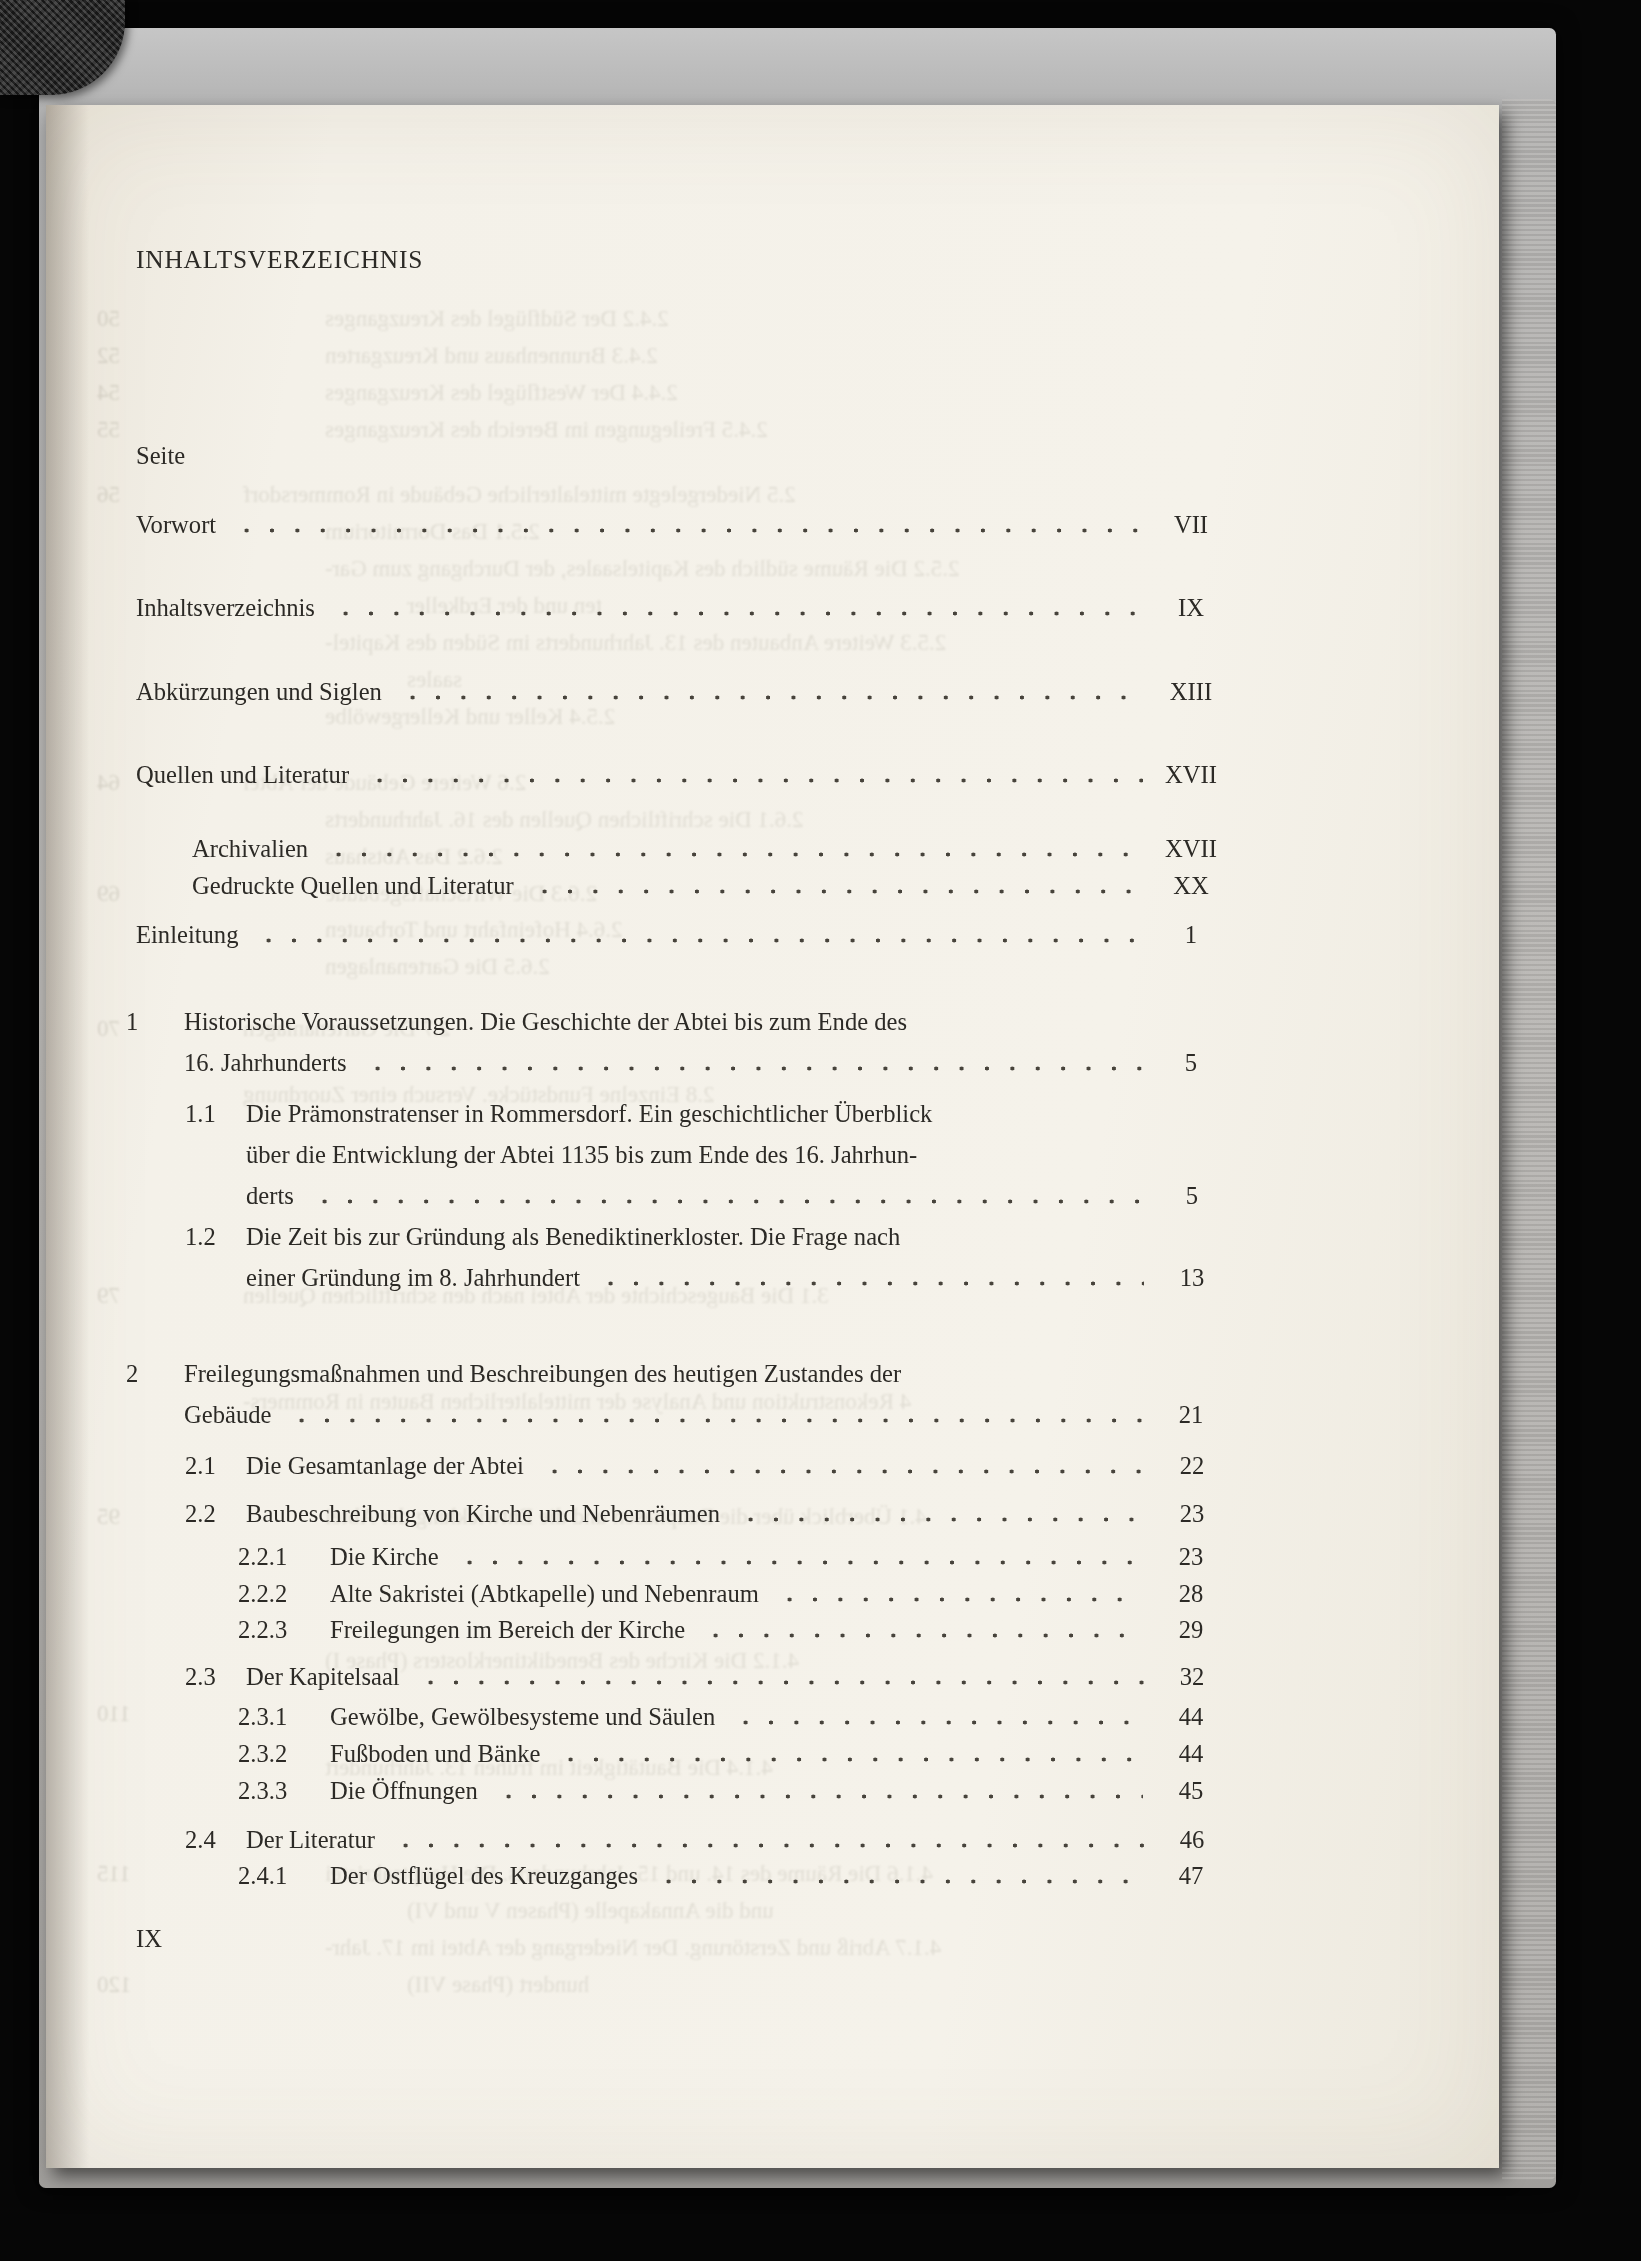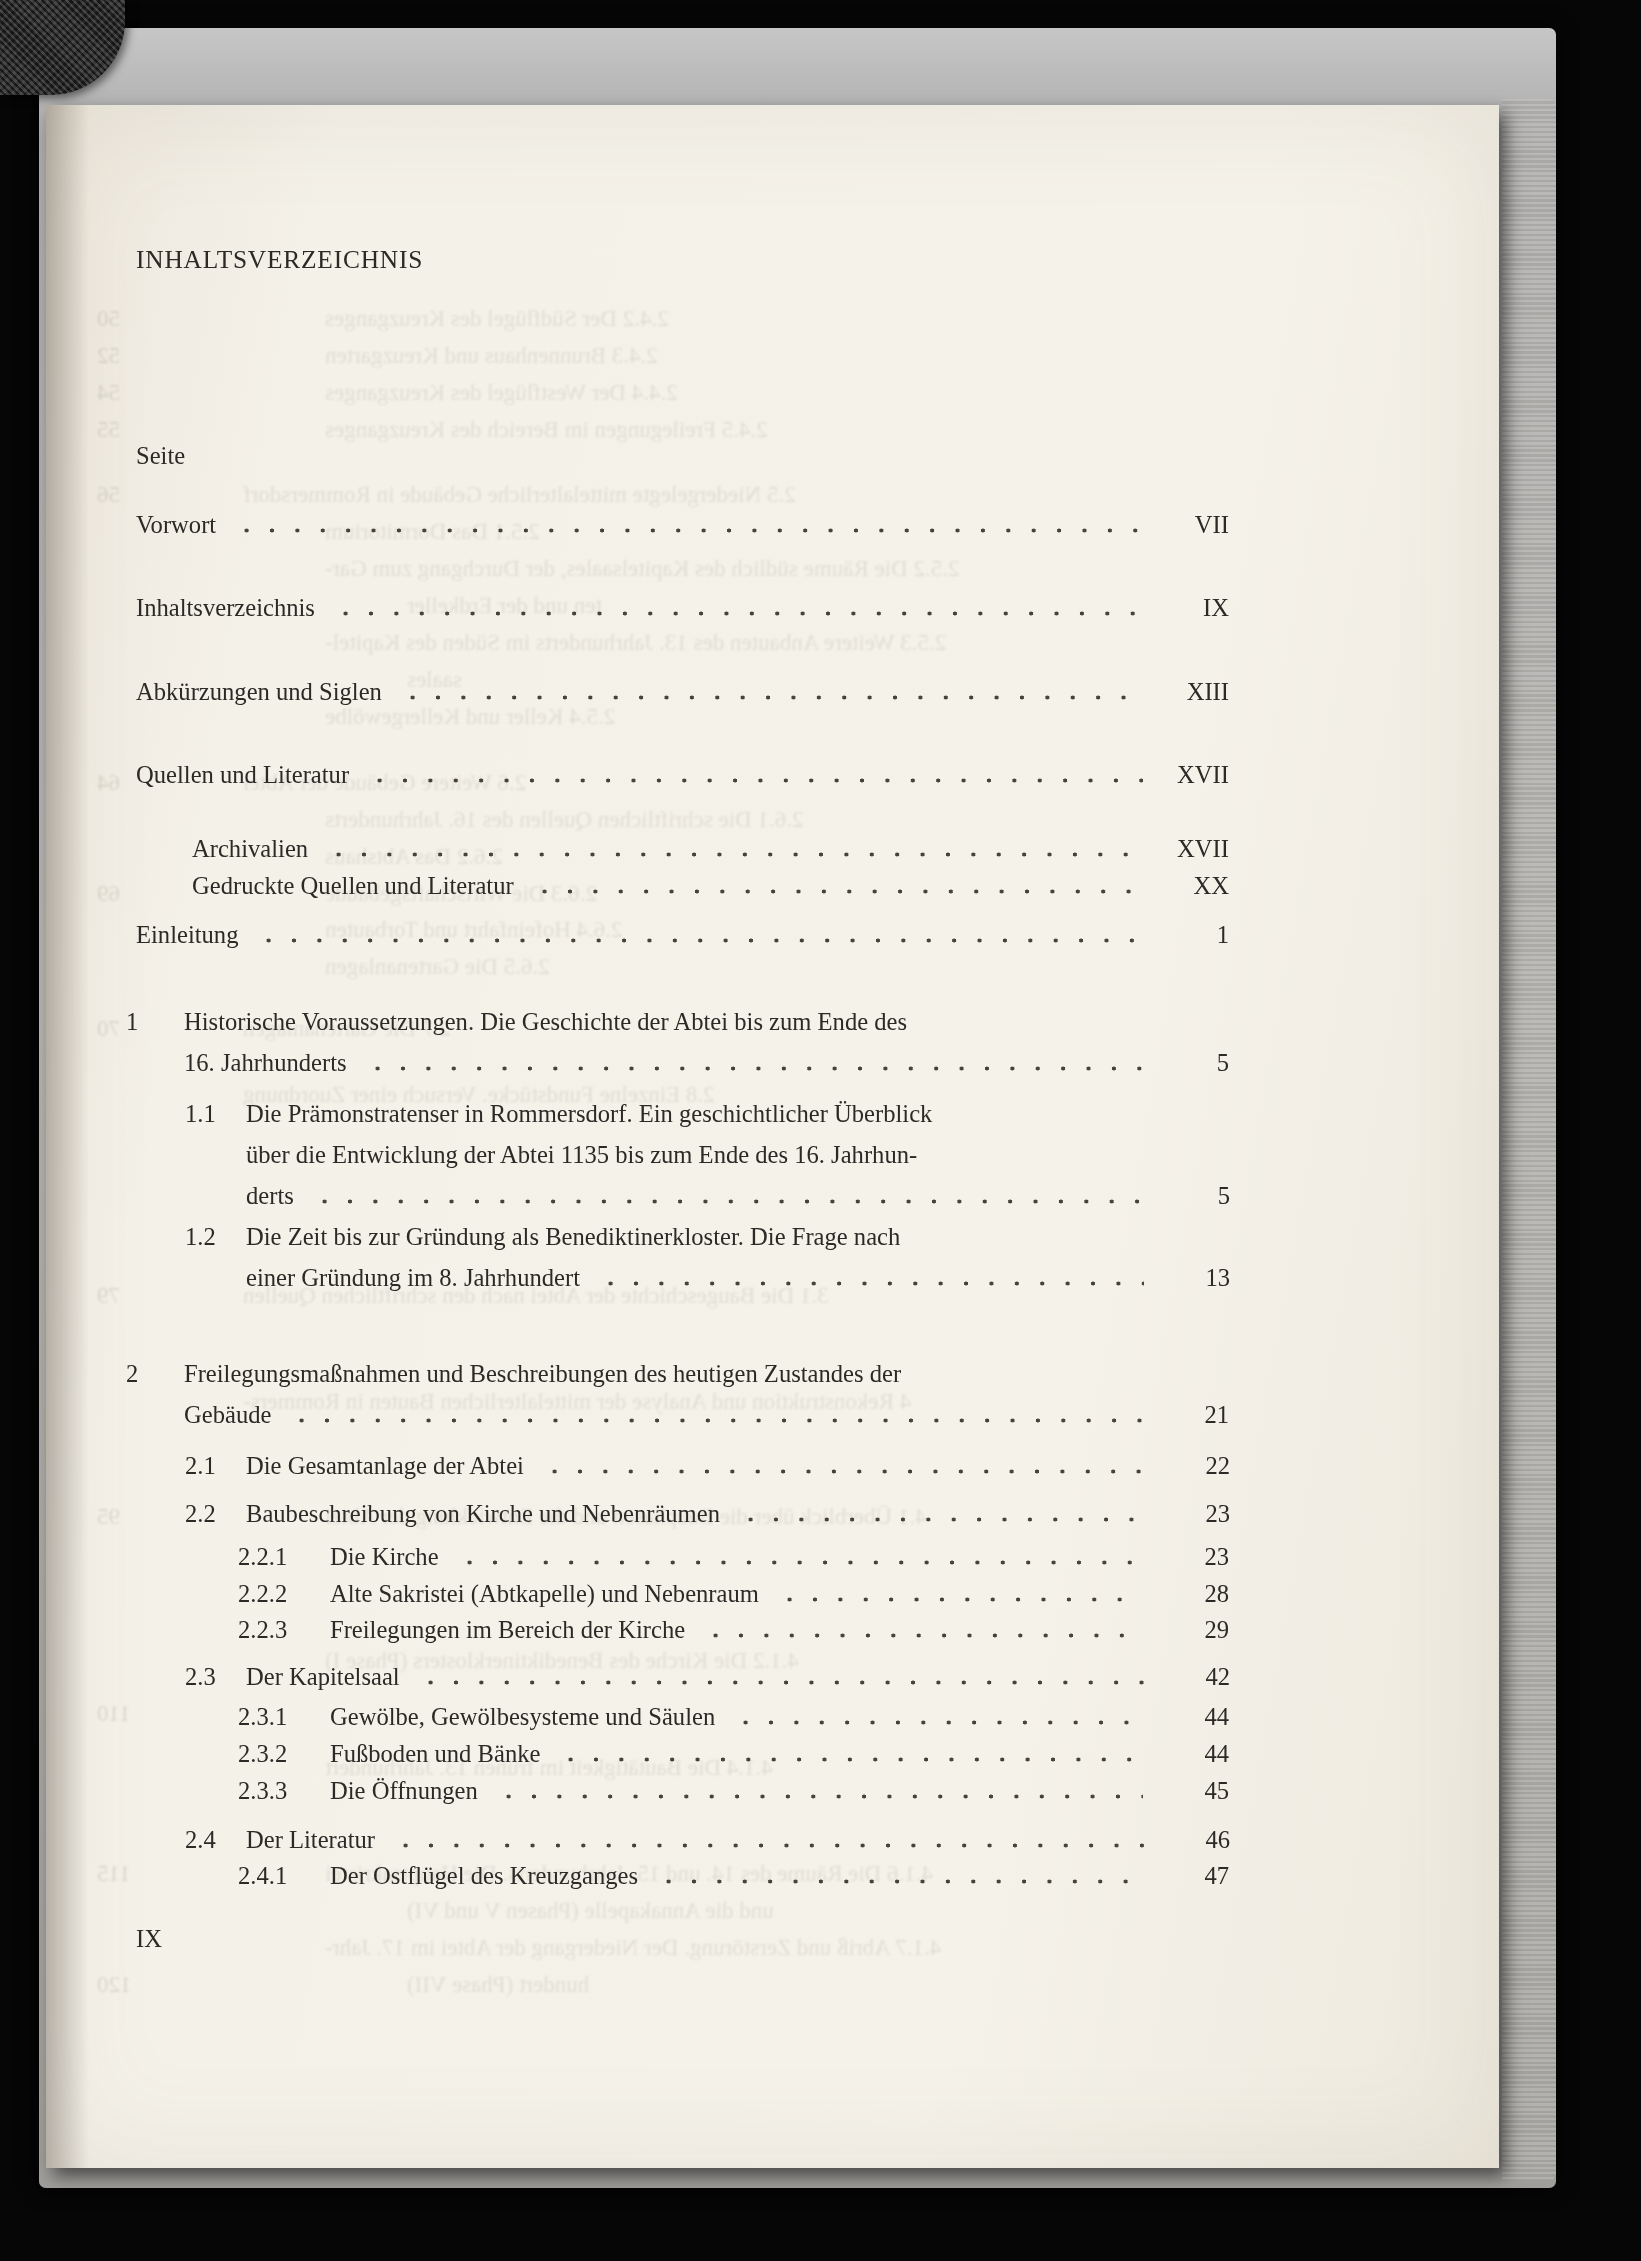--- a/index.html
+++ b/index.html
@@ -33,21 +33,21 @@
   .entry .num{flex:0 0 auto;}
   .entry .body{flex:1 1 auto;min-width:0;}
   .lvl1{left:80px;width:1103px;}  .lvl1 .num{width:58px;}
   .lvl2{left:139px;width:1045px;} .lvl2 .num{width:61px;}
   .lvl3{left:192px;width:991px;} .lvl3 .num{width:92px;}
   .row{display:flex;}
   .leader{flex:1 1 auto;align-self:stretch;margin:0 9.8px 0 13px;
           background-image:radial-gradient(circle,#47433b 1.8px,transparent 2.4px);
           background-size:25.4px 7.4px;background-repeat:repeat-x;
           background-position:4.9px calc(100% - 10.7px);}
-  .pg{flex:0 0 auto;min-width:76px;text-align:right;}
+  .pg{flex:0 0 auto;min-width:76px;text-align:center;}
   .seite,.folio{left:90px;width:1093px;}
   
   .ghost{position:absolute;white-space:nowrap;color:#6e6a58;opacity:.15;
          transform:scaleX(-1);filter:blur(1.2px);font-size:23px;line-height:33px;}
   .ghost.n{opacity:.19;}
 </style>
 </head>
 <body>
 
 <div class="stage">
@@ -247,21 +247,21 @@
         </div>
           </div>
       </div>
 
       <div class="entry lvl2" style="top:1551px">
         <span class="num">2.3</span>
         <div class="body">
             <div class="row">
           <span>Der Kapitelsaal</span>
           <span class="leader"></span>
-          <span class="pg">42</span>
+          <span class="pg">32</span>
         </div>
           </div>
       </div>
 
       <div class="entry lvl3" style="top:1591px">
         <span class="num">2.3.1</span>
         <div class="body">
             <div class="row">
           <span>Gewölbe, Gewölbesysteme und Säulen</span>
           <span class="leader"></span>

